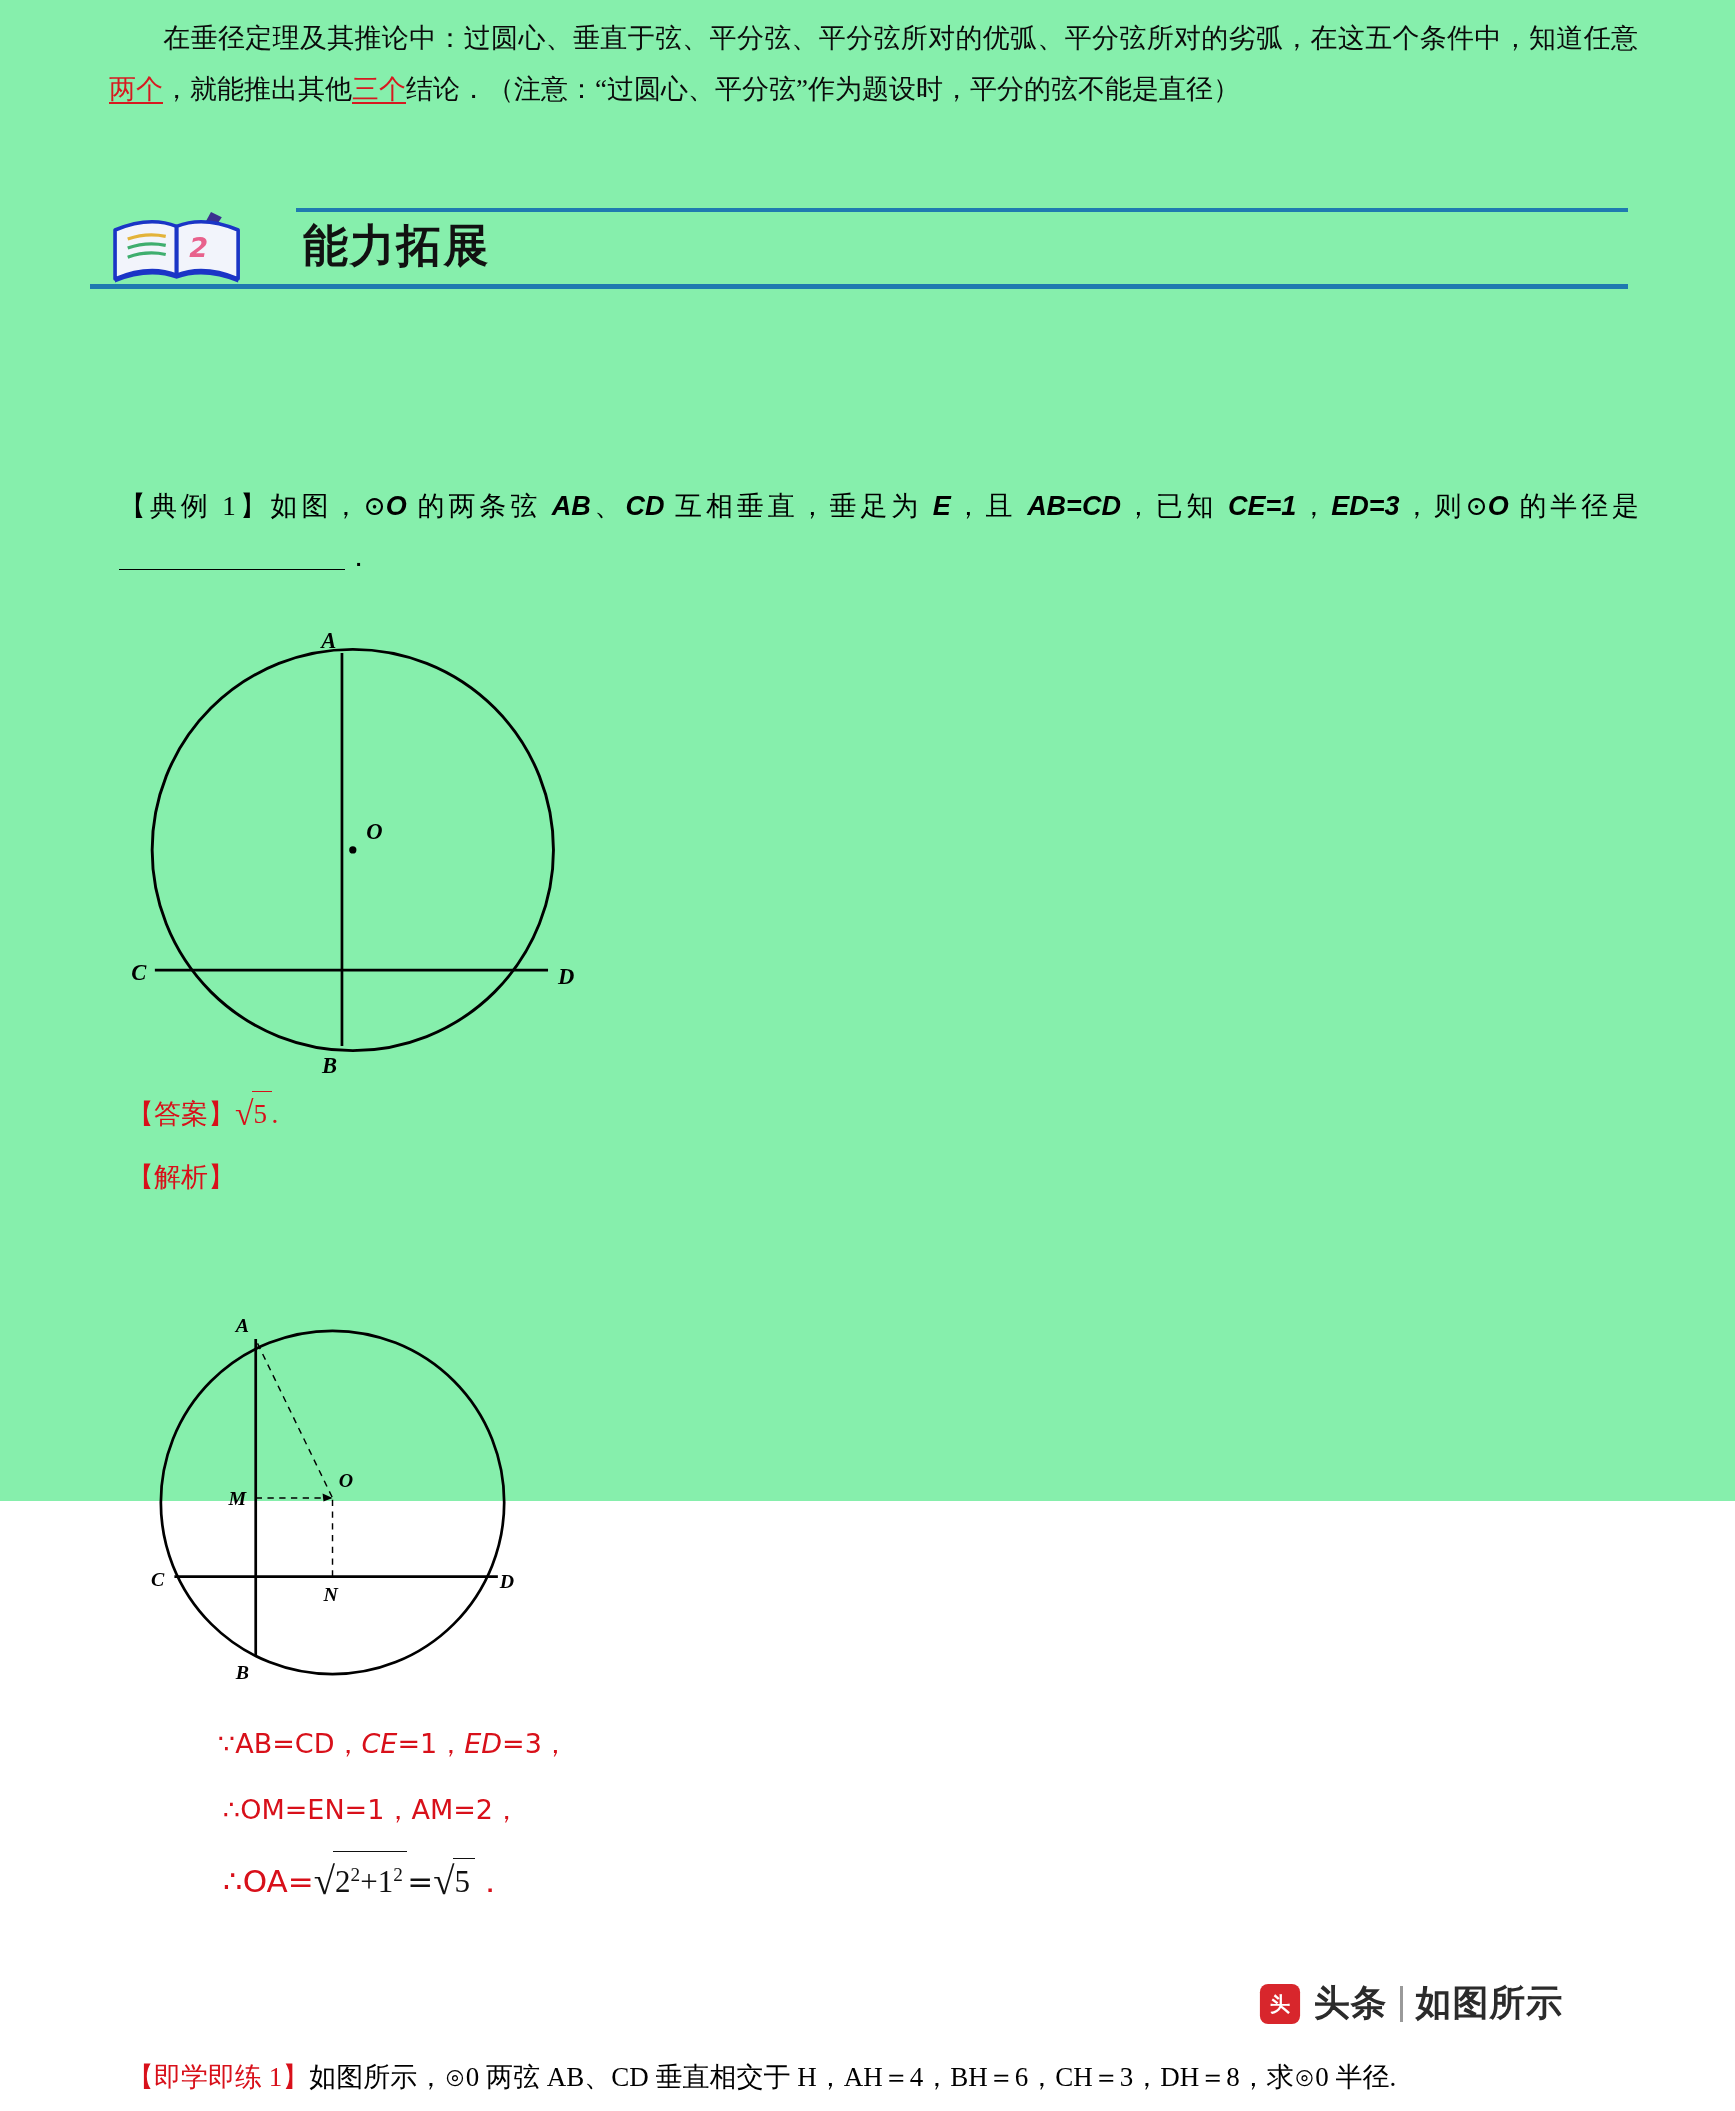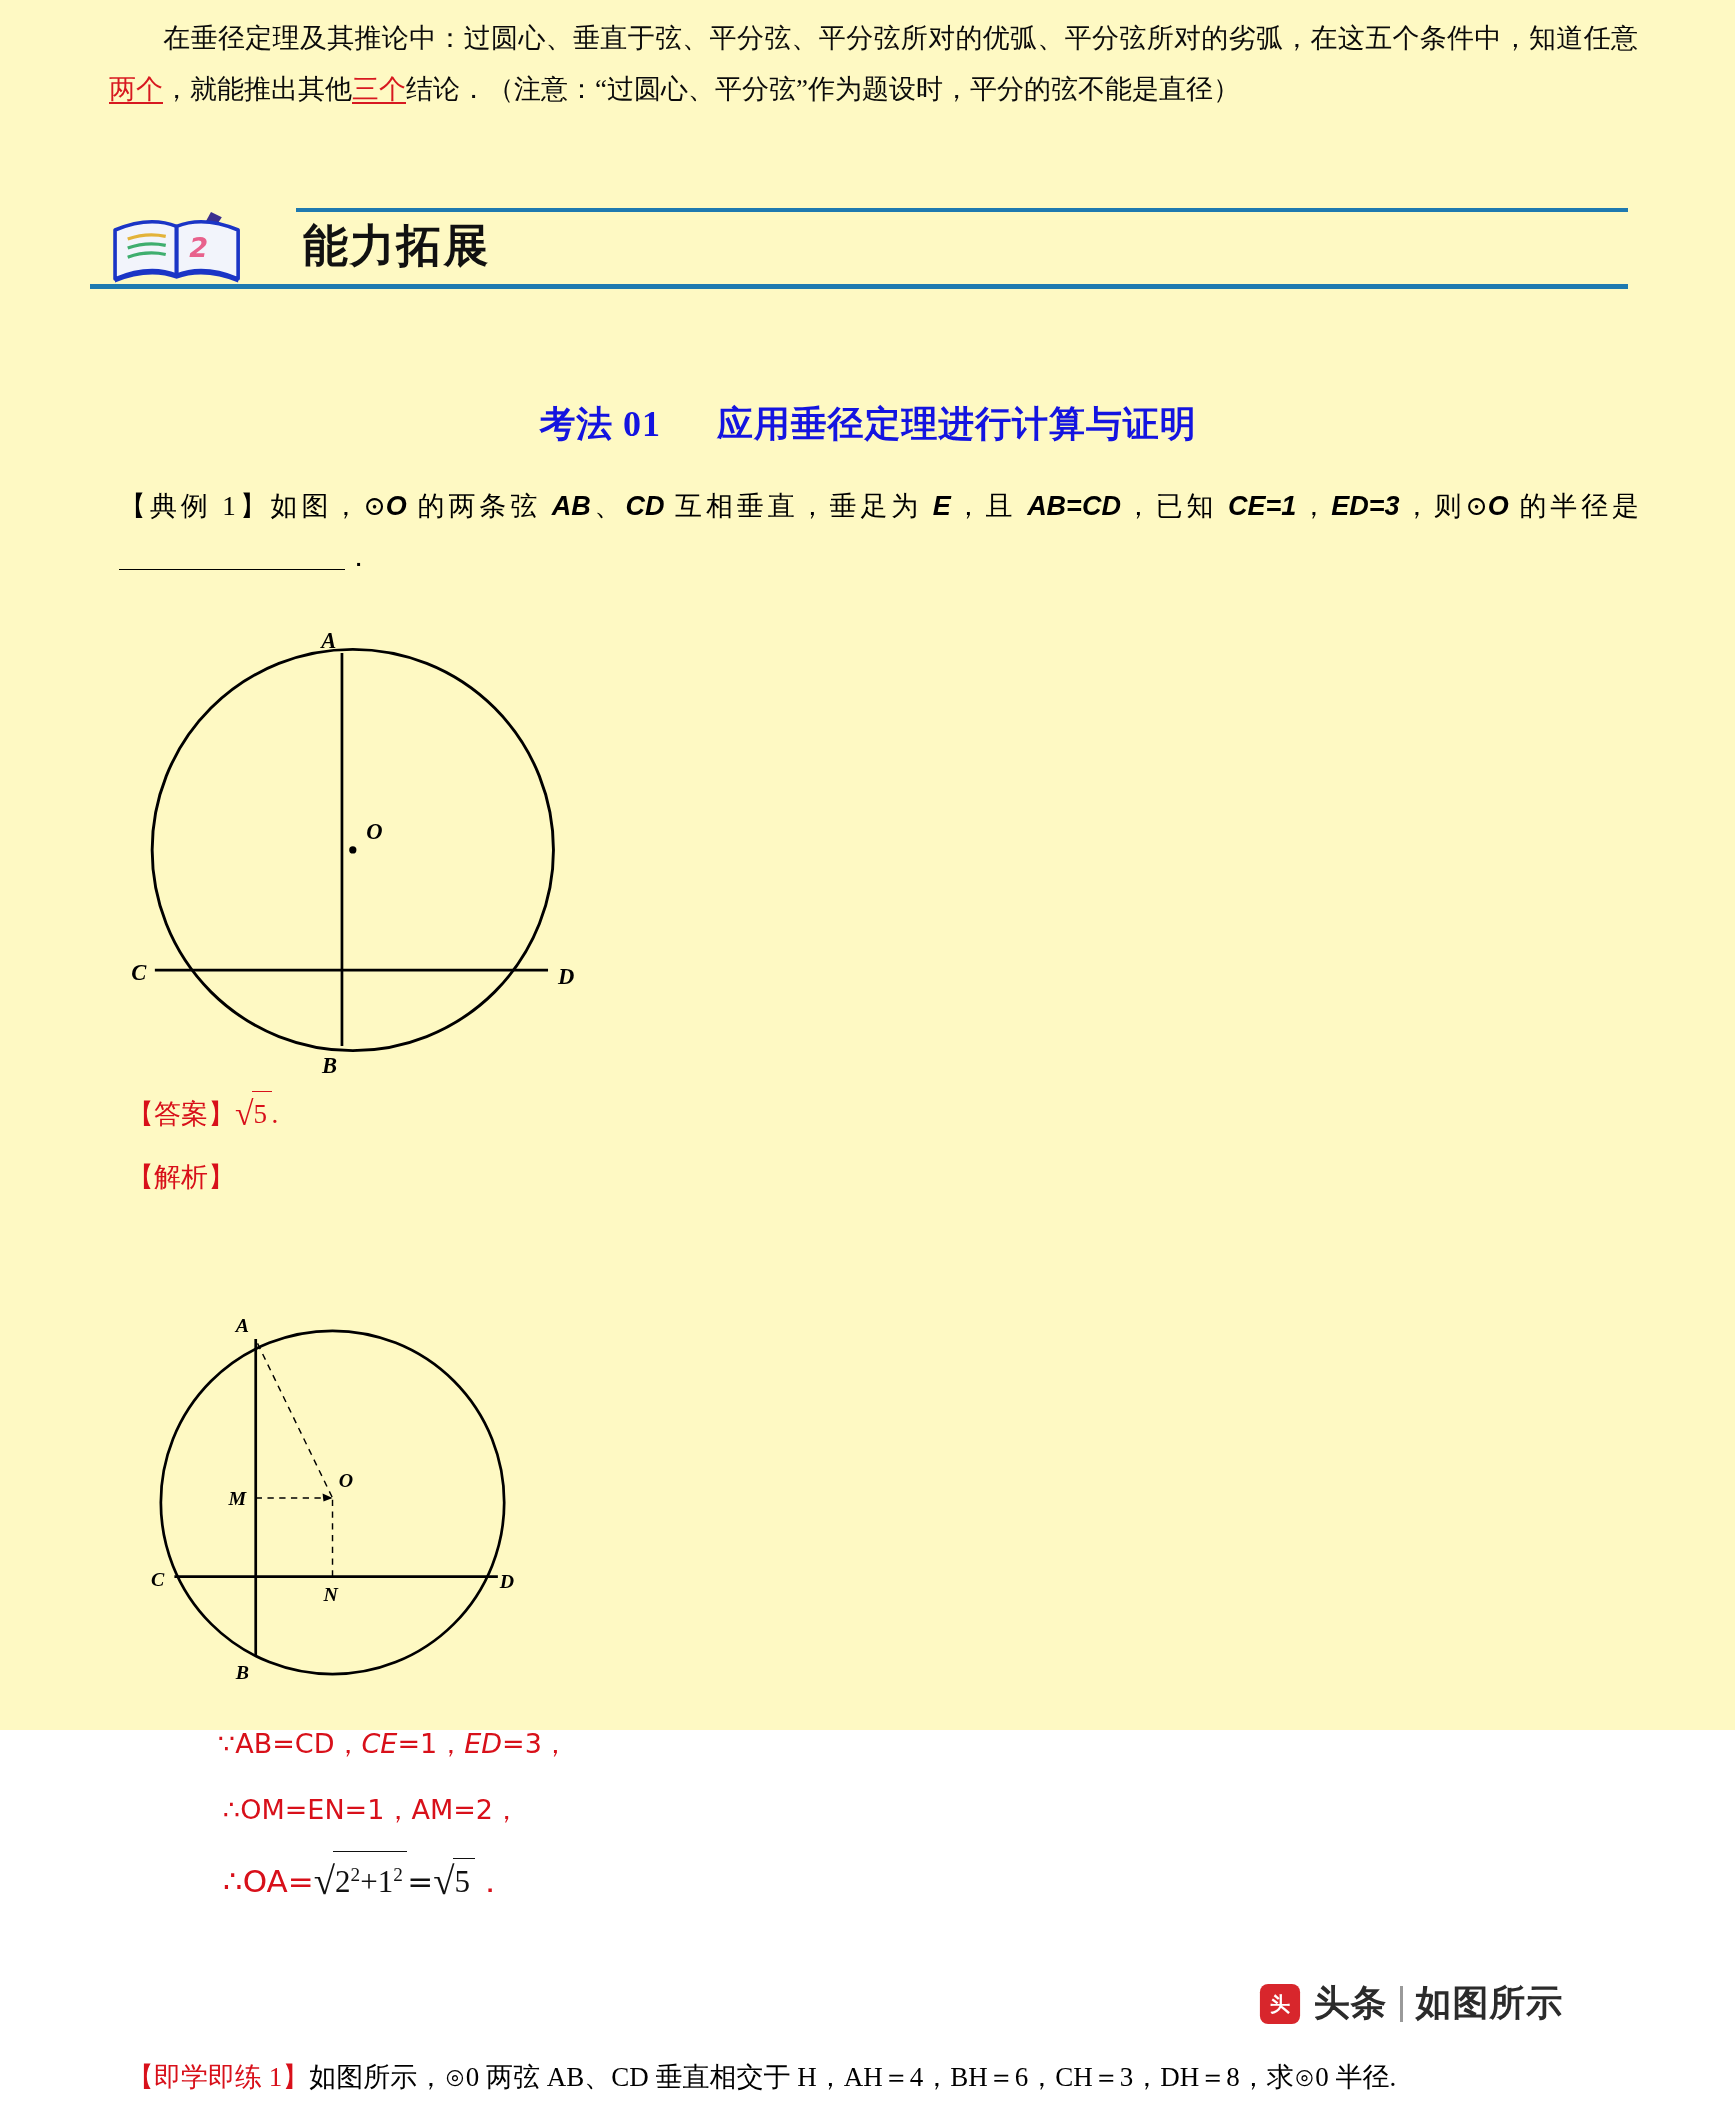--- a/index.html
+++ b/index.html
@@ -13,22 +13,22 @@
     position: relative;
     font-family: "Liberation Serif", "DejaVu Serif", serif;
     color: #000000;
     overflow: hidden;
   }
 
   .page {
     position: absolute;
     left: 0; top: 0;
     width: 1736px;
-    height: 1730px;
-    background: #fef9c3;
+    height: 1501px;
+    background: #86efac;
   }
 
   
   .intro {
     position: absolute;
     left: 109px;
     top: 12.7px;
     width: 1529px;
     font-size: 27px;
     line-height: 51px;
@@ -278,23 +278,20 @@
       <path d="M24 52 C38 47 52 46 66 49" stroke="#3fae6e" stroke-width="3.5" fill="none"></path>
 
       <text x="92" y="52" font-family="'DejaVu Sans',sans-serif" font-size="30" font-weight="700" fill="#e8618c" font-style="italic">2</text>
 
       <path d="M10 76 C34 66 58 64 78 72 C98 64 122 66 146 76 L146 80 C122 70 98 68 78 76 C58 68 34 70 10 80 Z" fill="#1b35c6"></path>
     </svg>
 
     <div class="banner-title">能力拓展</div>
   </div>
 
-  <div class="kaofa">
-    <span>考法 01</span><span class="gap"></span><span>应用垂径定理进行计算与证明</span>
-  </div>
 
   <div class="problem">
     <span>【典例 1】</span><span>如图，⊙</span><span class="it">O</span><span> 的两条弦 </span><span class="it">AB</span><span>、</span><span class="it">CD</span><span> 互相垂直，垂足为 </span><span class="it">E</span><span>，且 </span><span class="it">AB=CD</span><span>，已知 </span><span class="it">CE</span><span class="it">=1</span><span>，</span><span class="it">ED</span><span class="it">=3</span><span>，则⊙</span><span class="it">O</span><span> 的半径是</span><span class="blankline"></span><span>．</span>
   </div>
 
   <svg class="fig1" viewBox="0 0 520 510">
     <circle cx="262" cy="250" r="222" fill="none" stroke="#000" stroke-width="3.2"></circle>
 
     <line x1="250" y1="32" x2="250" y2="467" stroke="#000" stroke-width="3"></line>
 

